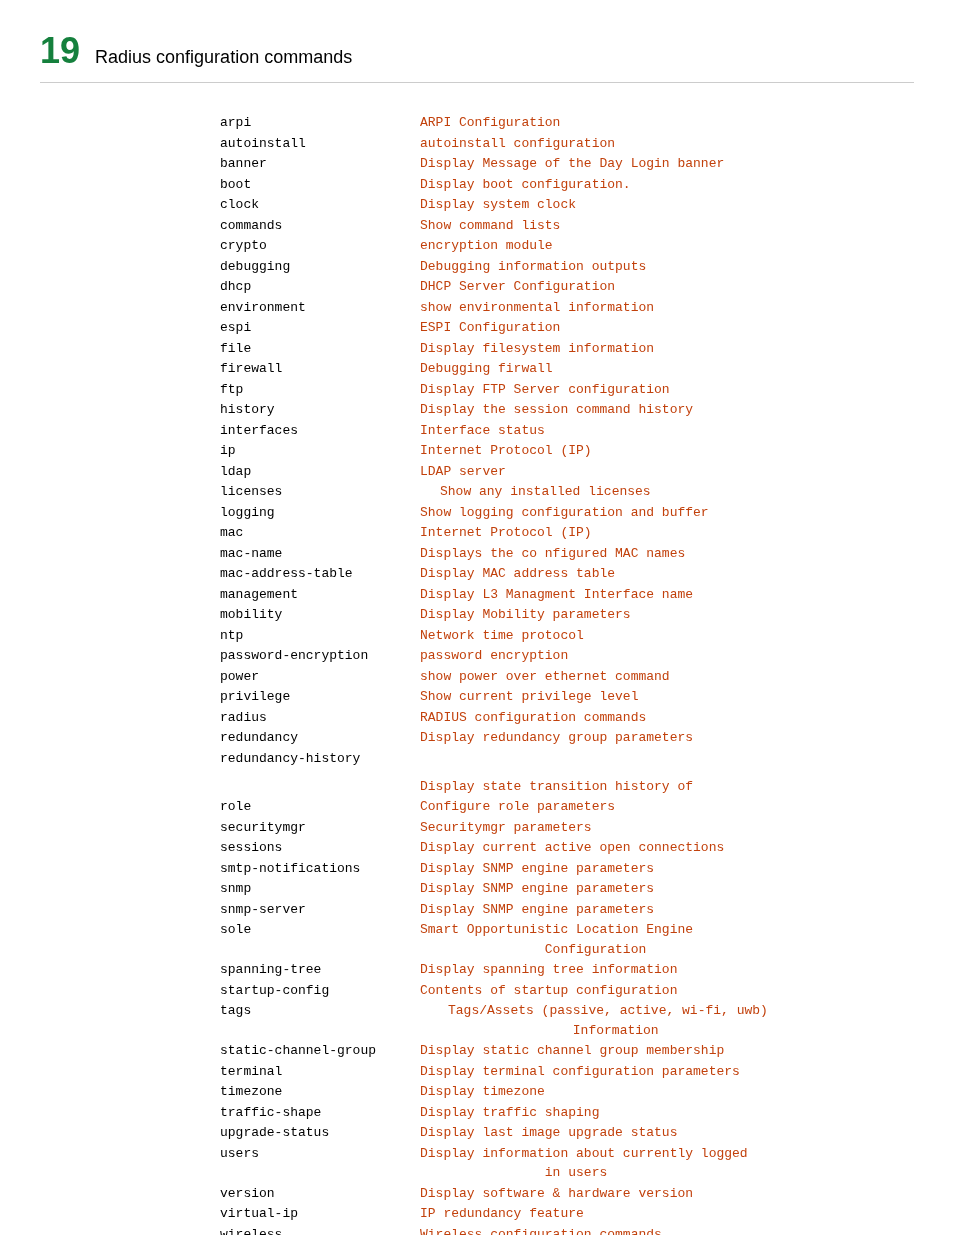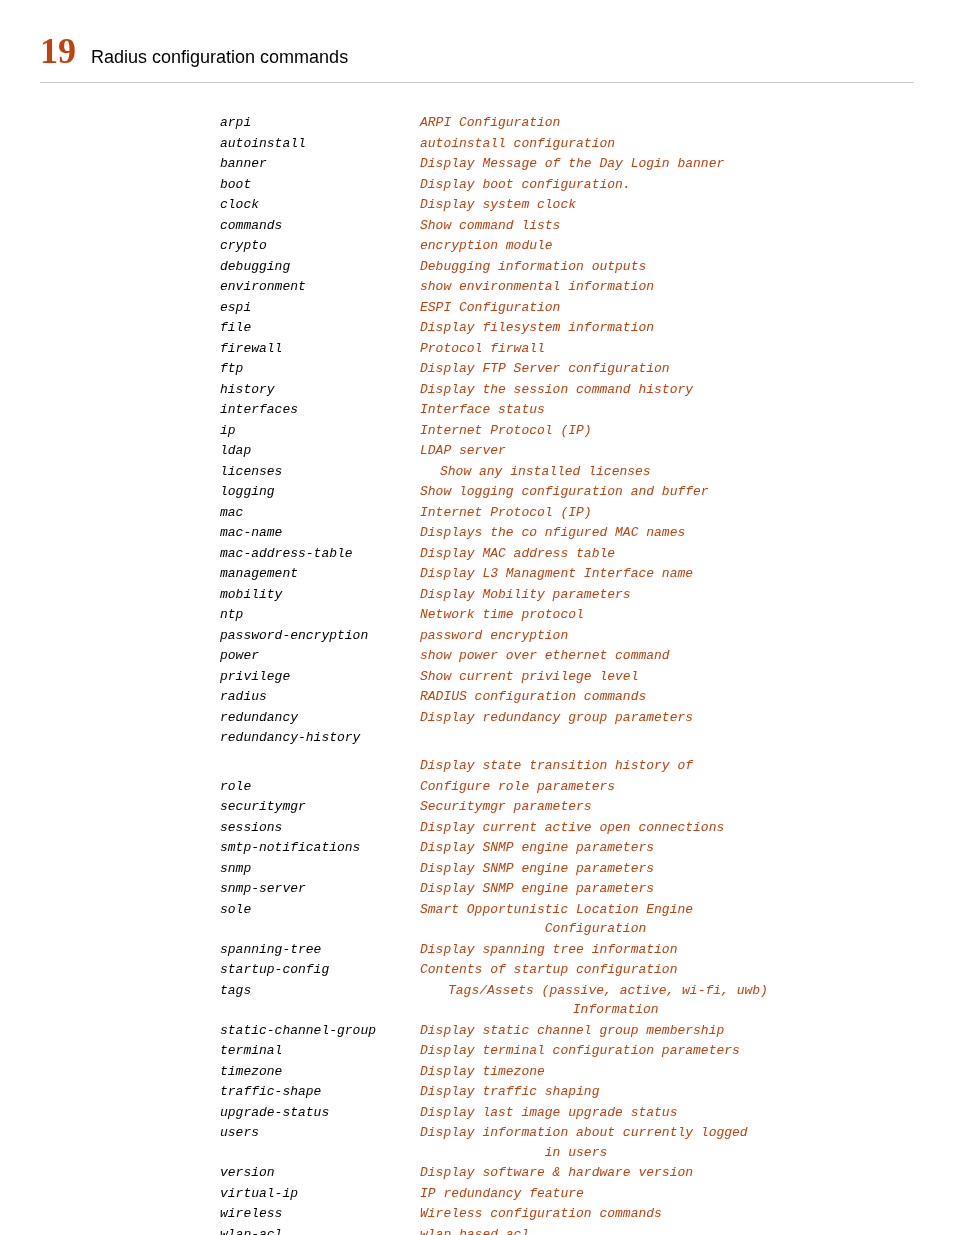--- a/index.html
+++ b/index.html
@@ -15,38 +15,37 @@
     .page-header {
       display: flex;
       align-items: baseline;
       margin-bottom: 30px;
       border-bottom: 1px solid #ccc;
       padding-bottom: 10px;
     }
     .chapter-number {
       font-size: 36px;
       font-weight: bold;
-      font-family: Liberation Serif, serif;
+      font-family: Liberation Sans, sans-serif;
       margin-right: 15px;
-      color: #c2410c;
+      color: #15803d;
     }
     .chapter-title {
       font-size: 18px;
       font-family: Arial, sans-serif;
       color: #000;
     }
     .command-table {
       margin-left: 180px;
       margin-top: 10px;
     }
     .command-row {
       display: flex;
       margin-bottom: 1px;
       line-height: 1.5;
-      font-style: italic;
     }
     .cmd-name {
       min-width: 200px;
       color: #000;
       font-family: 'Courier New', Courier, monospace;
       font-size: 13px;
     }
     .cmd-desc {
       flex: 1;
       color: #c2410c;
@@ -89,34 +88,38 @@
     </div>
     <div class="command-row">
       <span class="cmd-name">crypto</span>
       <span class="cmd-desc" style="white-space: pre;">encryption module</span>
     </div>
     <div class="command-row">
       <span class="cmd-name">debugging</span>
       <span class="cmd-desc" style="white-space: pre;">Debugging information outputs</span>
     </div>
     <div class="command-row">
+      <span class="cmd-name">dhcp</span>
+      <span class="cmd-desc" style="white-space: pre;">DHCP Server Configuration</span>
+    </div>
+    <div class="command-row">
       <span class="cmd-name">environment</span>
       <span class="cmd-desc" style="white-space: pre;">show environmental information</span>
     </div>
     <div class="command-row">
       <span class="cmd-name">espi</span>
       <span class="cmd-desc" style="white-space: pre;">ESPI Configuration</span>
     </div>
     <div class="command-row">
       <span class="cmd-name">file</span>
       <span class="cmd-desc" style="white-space: pre;">Display filesystem information</span>
     </div>
     <div class="command-row">
       <span class="cmd-name">firewall</span>
-      <span class="cmd-desc" style="white-space: pre;">Protocol firwall</span>
+      <span class="cmd-desc" style="white-space: pre;">Debugging firwall</span>
     </div>
     <div class="command-row">
       <span class="cmd-name">ftp</span>
       <span class="cmd-desc" style="white-space: pre;">Display FTP Server configuration</span>
     </div>
     <div class="command-row">
       <span class="cmd-name">history</span>
       <span class="cmd-desc" style="white-space: pre;">Display the session command history</span>
     </div>
     <div class="command-row">

